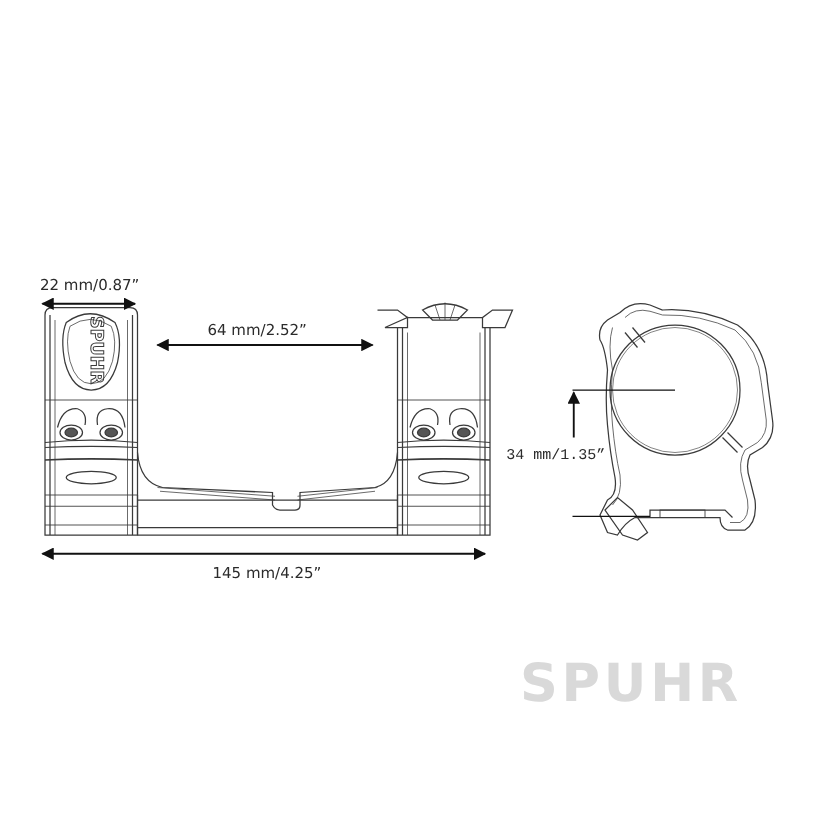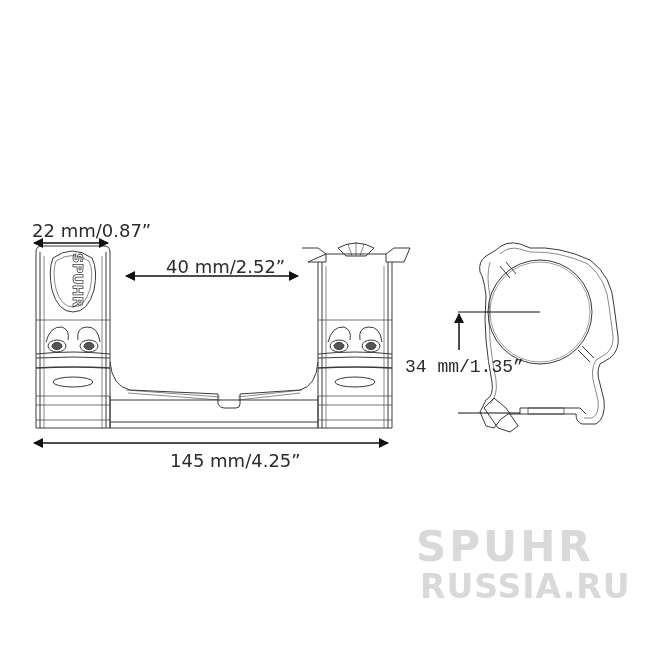--- a/index.html
+++ b/index.html
@@ -8,21 +8,21 @@
       width: 650px;
       height: 650px;
       background: #ffffff;
       overflow: hidden;
       font-family: "Liberation Sans", sans-serif;
     }
     svg.drawing { position: absolute; left: 0; top: 0; }
     .dim-label {
       position: absolute;
       font-family: "DejaVu Sans", sans-serif;
-      font-size: 18px;
+      font-size: 12px;
       color: #2b2b2b;
       white-space: nowrap;
       line-height: 1;
     }
     .watermark {
       position: absolute;
       font-family: "DejaVu Sans", sans-serif;
       font-weight: bold;
       color: #d9d9d9;
       line-height: 1;
@@ -148,19 +148,18 @@
       <line x1="34" y1="243" x2="108" y2="243" marker-start="url(#arrowStart)" marker-end="url(#arrowEnd)"></line>
       <line x1="126" y1="276" x2="298" y2="276" marker-start="url(#arrowStart)" marker-end="url(#arrowEnd)"></line>
       <line x1="34" y1="443" x2="388" y2="443" marker-start="url(#arrowStart)" marker-end="url(#arrowEnd)"></line>
       <line x1="459" y1="350" x2="459" y2="314" marker-end="url(#arrowEnd)"></line>
       <line x1="458" y1="312" x2="540" y2="312" stroke-width="1"></line>
       <line x1="458" y1="413" x2="520" y2="413" stroke-width="1"></line>
     </g>
   </svg>
 
   <div class="dim-label" style="left:32px; top:222px;">22 mm/0.87”</div>
-  <div class="dim-label" style="left:166px; top:258px;">40 mm/2.52”</div>
+  <div class="dim-label" style="left:166px; top:258px;">64 mm/2.52”</div>
   <div class="dim-label" style="left:170px; top:452px;">145 mm/4.25”</div>
   <div class="dim-label" style="left:405px; top:358px;font-family:Liberation Mono, monospace;">34 mm/1.35”</div>
 
   <div class="watermark wm1">SPUHR</div>
-  <div class="watermark wm2">RUSSIA.RU</div>
 </div>
 
 </body></html>

